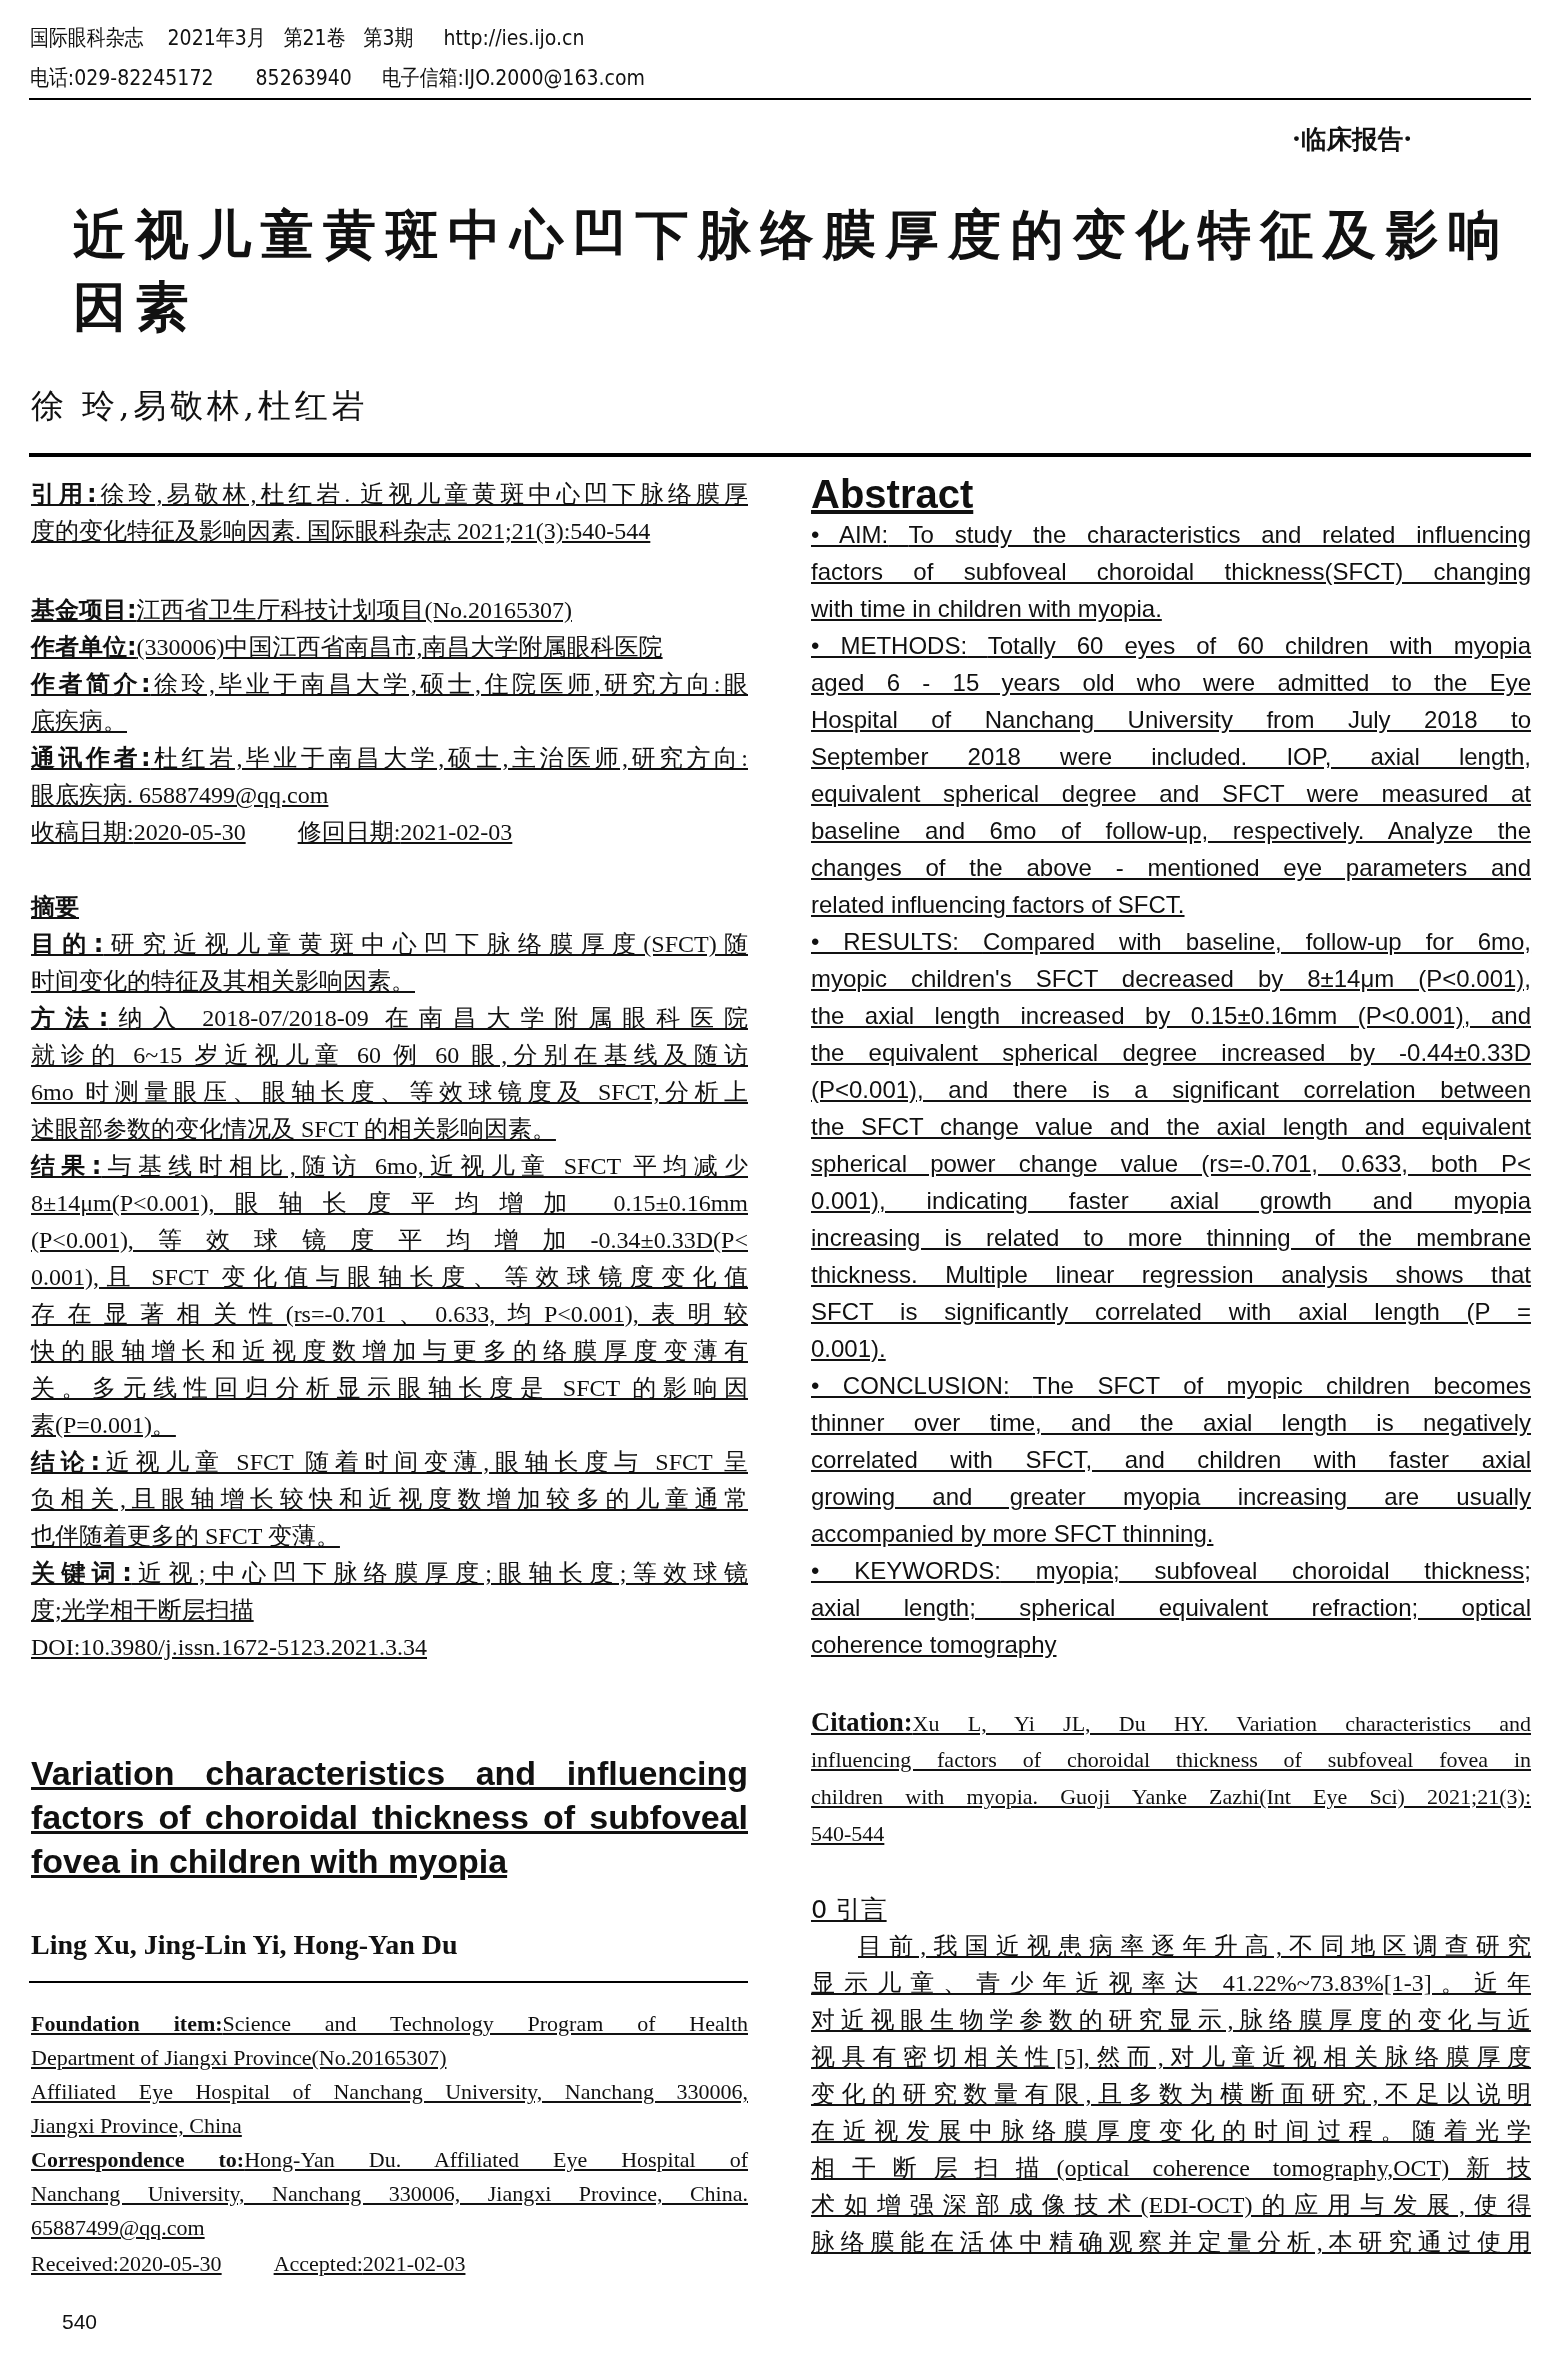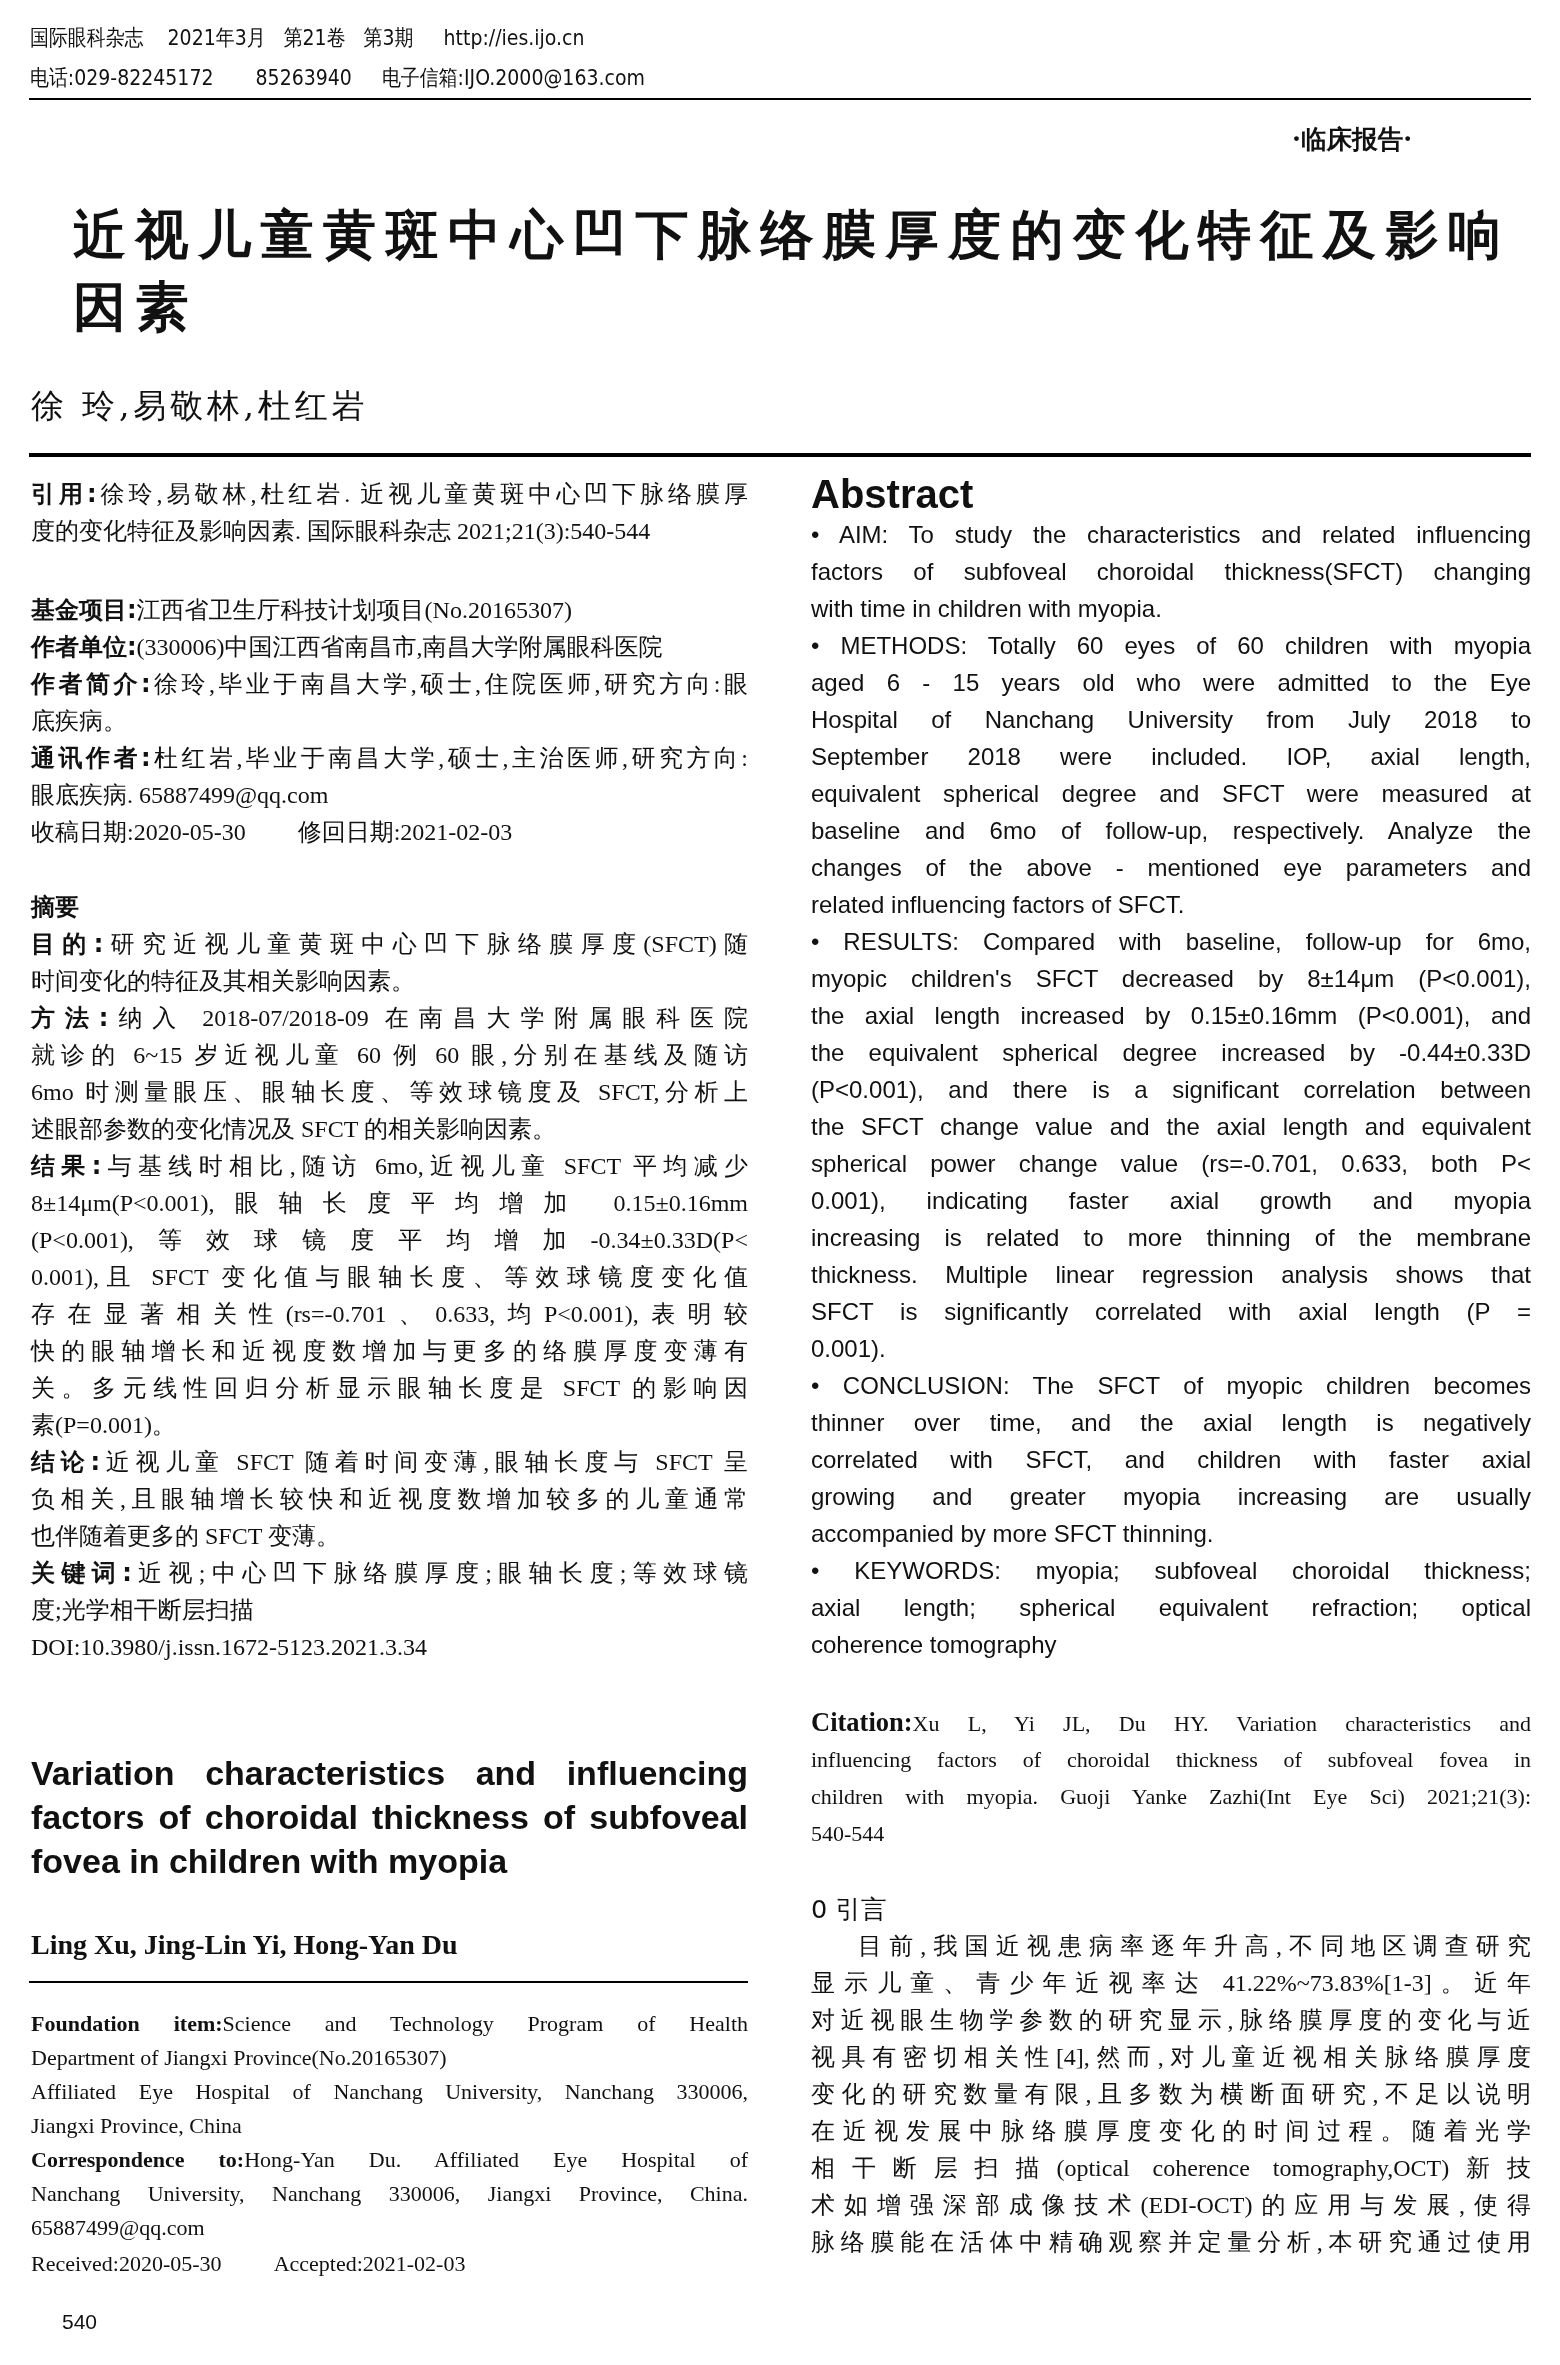--- a/index.html
+++ b/index.html
@@ -3,21 +3,21 @@
 <meta charset="utf-8">
 <style>
   html, body { margin:0; padding:0; background:#ffffff; }
   body { width:1560px; height:2366px; position:relative; overflow:hidden; color:#111; }
   .abs { position:absolute; }
   .hdr { font-family:"DejaVu Sans", sans-serif; font-size:22px; line-height:26.5px; white-space:pre; letter-spacing:0px; transform:scaleX(0.86); transform-origin:left top; }
   .rule { position:absolute; background:#000; }
   .section-tag { font-family:"DejaVu Serif", serif; font-size:25.6px; font-weight:bold; }
   .title-cn { font-family:"DejaVu Sans", sans-serif; font-weight:bold; font-size:53px; line-height:72px; letter-spacing:9.5px;margin-left:44px; }
   .authors-cn { font-family:"DejaVu Serif", serif; font-size:33px; letter-spacing:3.8px; }
-  .col { position:absolute; }
+  .col { position:absolute;text-decoration:underline; }
   .ln { display:block; height:37px; line-height:37px; white-space:nowrap; overflow:visible; text-align:justify; text-align-last:justify; }
   .ln.last { text-align-last:left; }
   .cn { font-family:"Liberation Serif", "DejaVu Serif", serif; font-size:24px; }
   .en-sans { font-family:"Liberation Sans", sans-serif; font-size:24px; transform:scaleX(1); }
   .en-serif { font-family:"Liberation Serif", serif; font-size:22px; }
   .b { font-weight:bold; font-family:"DejaVu Sans", sans-serif; }
   .gap { display:block; }
   .abstract-h { font-family:"Liberation Sans", sans-serif; font-weight:bold; font-size:40px; line-height:43px; }
   .en-title { font-family:"Liberation Sans", sans-serif; font-weight:bold; font-size:34px; line-height:44px; }
   .en-title .ln { height:44px; line-height:44px; }
@@ -161,20 +161,20 @@
   <span class="ln">influencing factors of choroidal thickness of subfoveal fovea in</span>
   <span class="ln">children with myopia. Guoji Yanke Zazhi(Int Eye Sci) 2021;21(3):</span>
   <span class="ln last">540-544</span>
 </div>
 
 <div class="col cn" style="left:811px; top:1891px; width:720px;">
   <span class="ln last" style="font-family:'DejaVu Sans',sans-serif;font-size:25.6px;">0 引言</span>
   <span class="ln indent">目前,我国近视患病率逐年升高,不同地区调查研究</span>
   <span class="ln">显示儿童、青少年近视率达 41.22%~73.83%[1-3]。近年</span>
   <span class="ln">对近视眼生物学参数的研究显示,脉络膜厚度的变化与近</span>
-  <span class="ln">视具有密切相关性[4],然而,对儿童近视相关脉络膜厚度</span>
+  <span class="ln">视具有密切相关性[5],然而,对儿童近视相关脉络膜厚度</span>
   <span class="ln">变化的研究数量有限,且多数为横断面研究,不足以说明</span>
   <span class="ln">在近视发展中脉络膜厚度变化的时间过程。随着光学</span>
   <span class="ln">相干断层扫描(optical coherence tomography,OCT)新技</span>
   <span class="ln">术如增强深部成像技术(EDI-OCT)的应用与发展,使得</span>
   <span class="ln">脉络膜能在活体中精确观察并定量分析,本研究通过使用</span>
 </div>
 
 
 </body></html>

